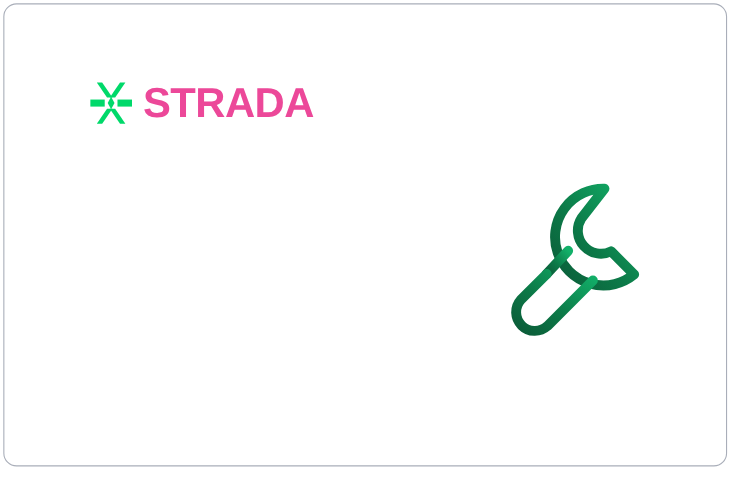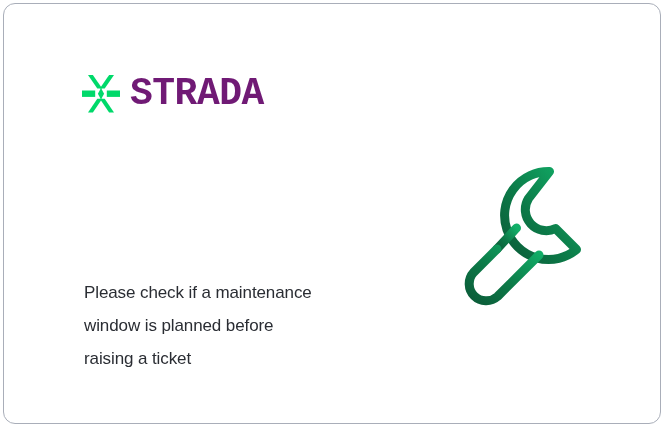--- a/index.html
+++ b/index.html
@@ -42,25 +42,25 @@
     display: flex;
     align-items: center;
     gap: 10px;
   }
   .logo-mark {
     width: 38px;
     height: 40px;
     display: block;
   }
   .logo-word {
-    font-family: Liberation Mono, monospace;
+    font-family: Liberation Sans, sans-serif;
     font-size: 38px;
     font-weight: bold;
     letter-spacing: -0.5px;
-    color: #701a75;
+    color: #ec4899;
     line-height: 1;
     white-space: nowrap;
   }
 
   
   .headline {
     position: absolute;
     left: 79px;
     top: 152px;
     width: 340px;
@@ -120,25 +120,20 @@
             <polygon points="19.0,14.0 22.1,19.7 19.0,25.4 15.9,19.7"></polygon>
           </g>
         </svg>
       </span>
       <span class="logo-word">STRADA</span>
     </div>
 
     
 
     
-    <div class="body-copy">
-      <span class="line">Please check if a maintenance</span>
-      <span class="line">window is planned before</span>
-      <span class="line">raising a ticket</span>
-    </div>
 
     
     <span class="wrench-wrap">
       <svg class="wrench" viewBox="0 0 165 160" xmlns="http://www.w3.org/2000/svg" aria-hidden="true">
         <defs>
           <linearGradient id="wrenchGrad" x1="0" y1="1" x2="1" y2="0">
             <stop offset="0%" stop-color="#0b5b38"></stop>
             <stop offset="45%" stop-color="#0c7a48"></stop>
             <stop offset="100%" stop-color="#12b069"></stop>
           </linearGradient>

